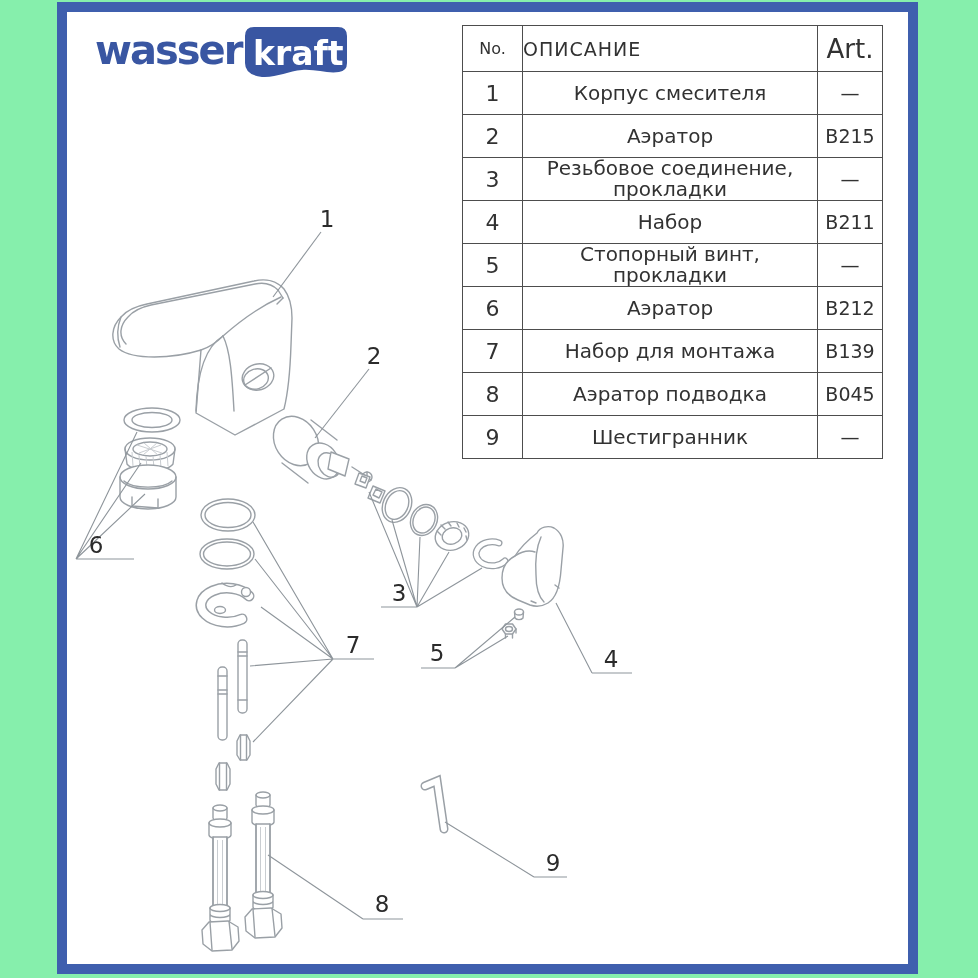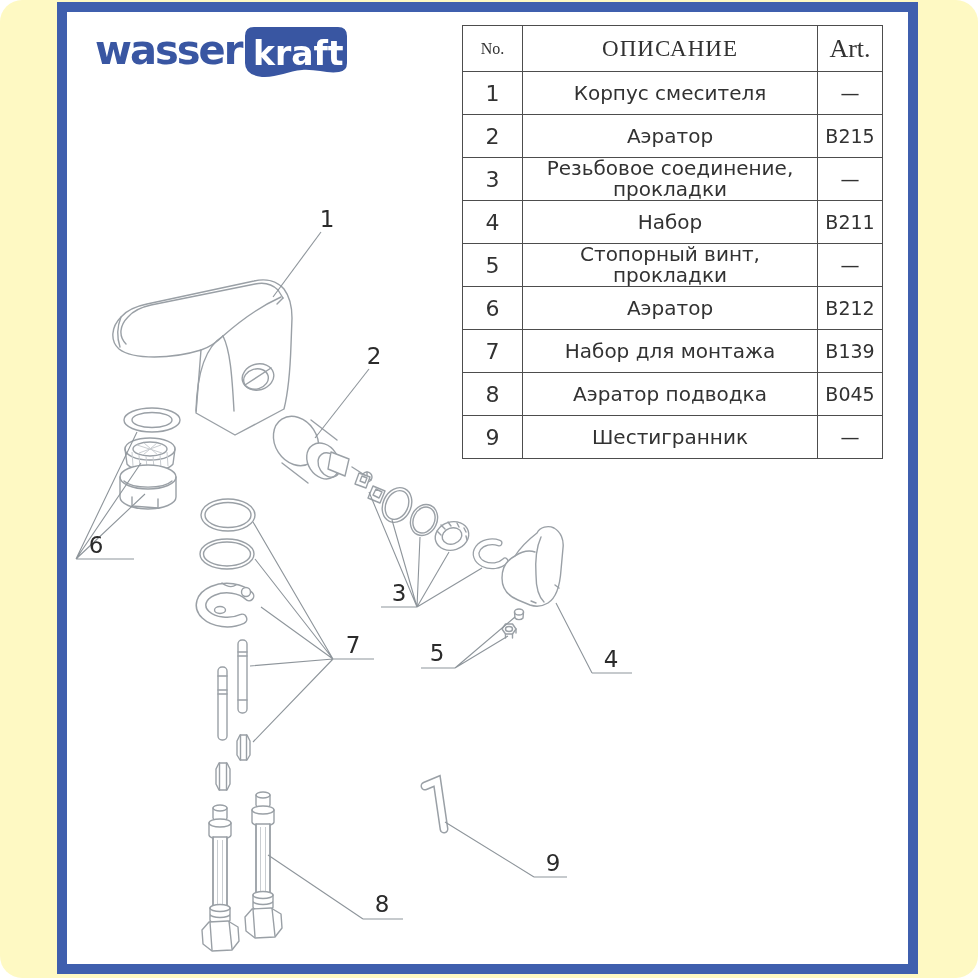--- a/index.html
+++ b/index.html
@@ -1,32 +1,32 @@
 <!DOCTYPE html>
 <html><head>
 <meta charset="utf-8">
 <style>
   html,body{margin:0;padding:0;background:#ffffff;}
-  .page{position:relative;width:978px;height:978px;background:#fef9c3;overflow:hidden;
-        font-family:"DejaVu Sans",sans-serif;border-radius:22px;}
+  .page{position:relative;width:978px;height:978px;background:#86efac;overflow:hidden;
+        font-family:"DejaVu Sans",sans-serif;}
   .frame{position:absolute;left:57px;top:2px;width:861px;height:972px;
          border:10px solid #3f5fae;background:#fff;box-sizing:border-box;}
   
   .logo{position:absolute;left:95px;top:24px;display:flex;align-items:flex-start;}
   .logo-wasser{font-weight:bold;font-size:40px;line-height:52px;color:#3956a2;letter-spacing:-2px;}
   .logo-ribbon{margin-left:3px;margin-top:2px;}
   .ribbon-bg{fill:#3956a2;}
   .ribbon-text{font-family:"DejaVu Sans",sans-serif;font-weight:bold;font-size:33px;fill:#ffffff;}
   
   .parts-table{position:absolute;left:462px;top:25px;width:421px;border-collapse:collapse;
                color:#323232;background:#fff;table-layout:fixed;}
   .parts-table th,.parts-table td{border:1.6px solid #4d4d4d;padding:0;}
-  .parts-table th{font-weight:normal;font-family:Liberation Serif, serif;}
+  .parts-table th{font-weight:normal;}
   .th-no{width:59px;height:45px;font-size:16px;text-align:center;}
-  .th-desc{font-size:23px;letter-spacing:1px;text-align:center;}
+  .th-desc{font-size:19px;letter-spacing:1px;text-align:left;}
   .th-art{width:64px;font-size:26px;text-align:center;}
   .c-no{height:42px;text-align:center;font-size:22px;}
   .c-desc{padding-left:15px;font-size:20px;line-height:1.05;text-align:center;}
   .c-art{text-align:center;font-size:19px;}
   
   .diagram{position:absolute;left:0;top:0;pointer-events:none;}
   .ln{fill:none;stroke:#9aa0a6;stroke-width:1.4;stroke-linecap:round;stroke-linejoin:round;}
   .lnf{fill:#ffffff;stroke:#9aa0a6;stroke-width:1.4;stroke-linecap:round;stroke-linejoin:round;}
   .soft{fill:none;stroke:#c9cdd1;stroke-width:1;}
   .tube-o{fill:none;stroke:#9aa0a6;stroke-linecap:round;}

